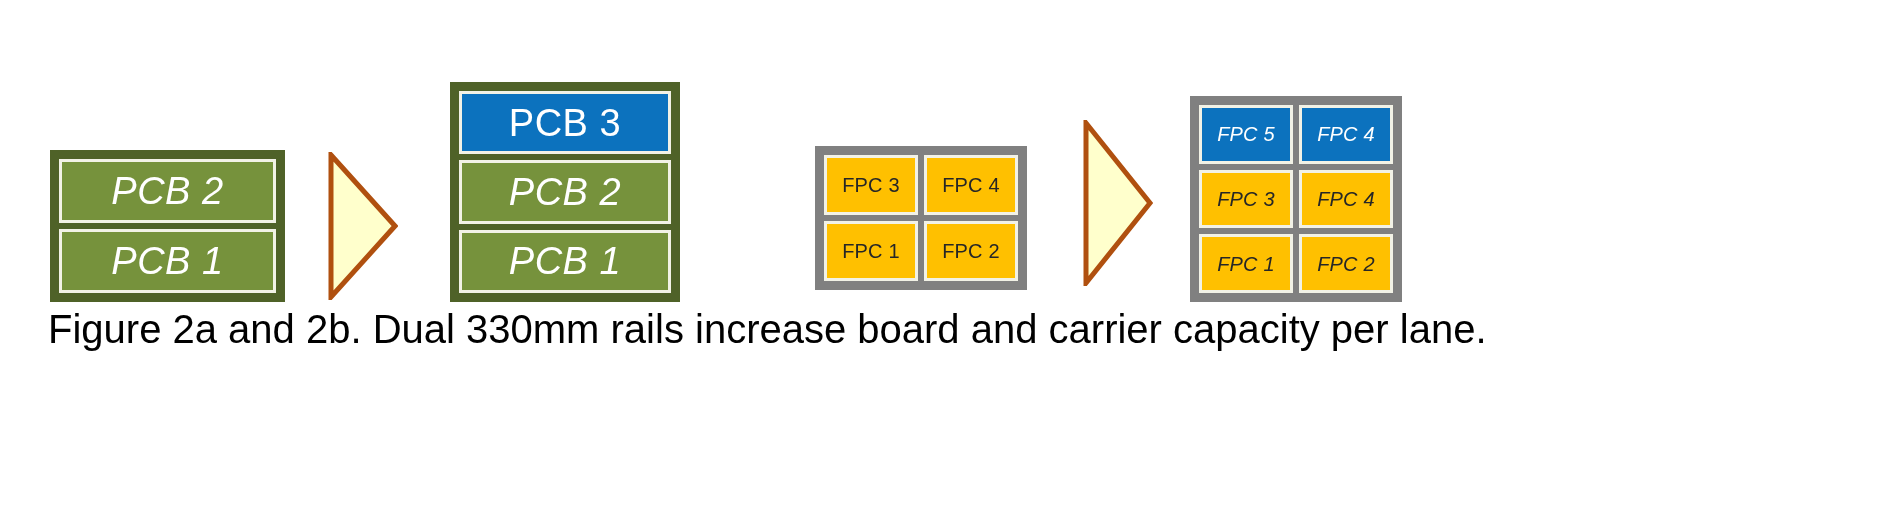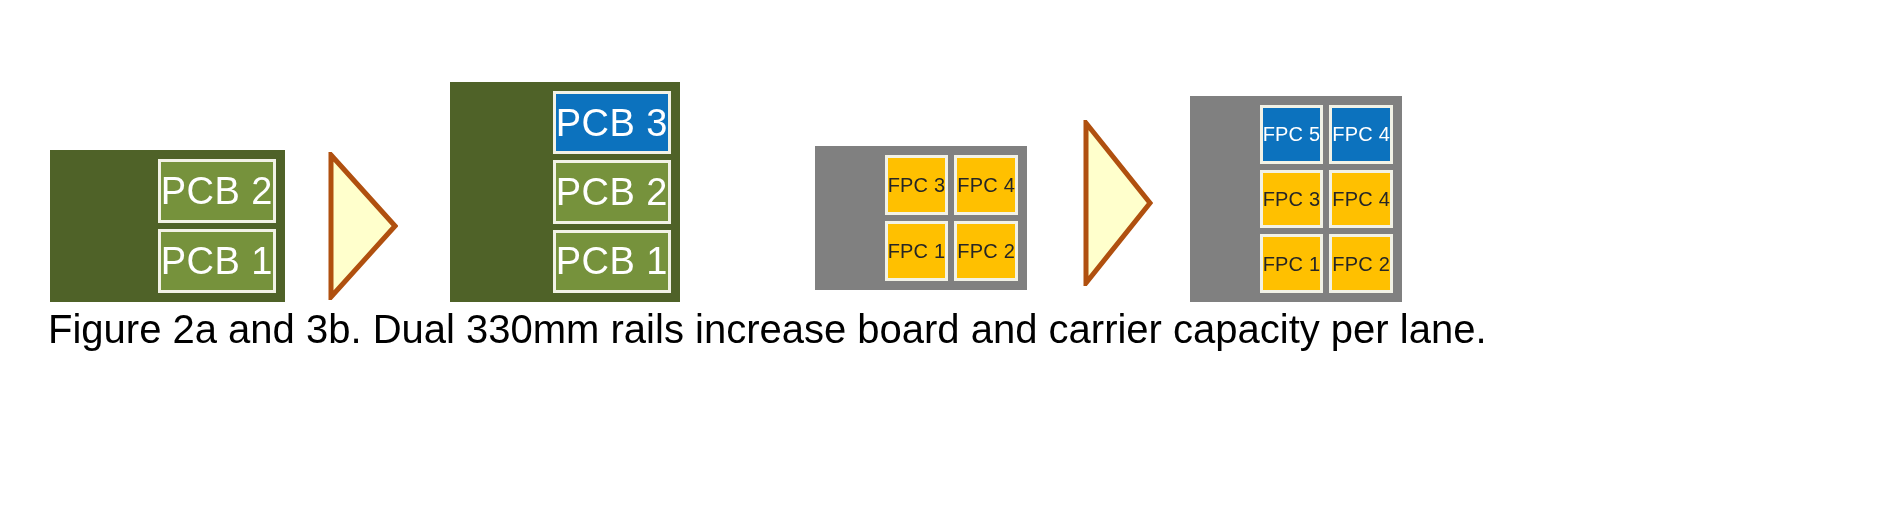--- a/index.html
+++ b/index.html
@@ -21,21 +21,20 @@
     height: 528px;
     background: #ffffff;
   }
 
   
   .rail {
     position: absolute;
     box-sizing: border-box;
     display: flex;
     flex-direction: column;
-    align-items: flex-end;
   }
   .rail.green  { background: #4F6228; }
   .rail.gray   { background: #808080; }
 
   .rail-row {
     display: flex;
     flex-direction: row;
     flex: 1 1 auto;
   }
 
@@ -44,21 +43,21 @@
     box-sizing: border-box;
     flex: 1 1 auto;
     display: flex;
     align-items: center;
     justify-content: center;
     border: 3px solid #F2F2E6;
     text-align: center;
     line-height: 1;
     white-space: nowrap;
   }
-  .slot.green  { background: #76923C; color: #FFFFFF; }
+  .slot.green  { background: #76923C; color: #FFFFFF; font-style: italic; }
   .slot.blue   { background: #0C72BE; color: #FFFFFF; }
   .slot.amber  { background: #FFC000; color: #262626; }
 
   
   .slot.pcb {
     font-size: 38px;
     letter-spacing: 0.5px;
   }
   
   .slot.fpc {
@@ -134,33 +133,33 @@
       <div class="slot amber fpc">FPC 2</div>
     </div>
   </div>
 
   <div class="arrow" style="left:1083px; top:120px; width:70px; height:166px;">
     <svg width="70" height="166" viewBox="0 0 70 166" aria-hidden="true">
       <polygon points="3,3 67,83 3,163" fill="#FFFFCC" stroke="#B0500F" stroke-width="5" stroke-linejoin="miter"></polygon>
     </svg>
   </div>
 
-  <div class="rail gray" style="left:1190px; top:96px; width:212px; height:206px; padding:9px;">
+  <div class="rail gray" style="left:1190px; top:96px; width:212px; height:206px; padding:9px;font-style:italic;">
 
     <div class="rail-row" style="margin-bottom:6px;">
       <div class="slot blue fpc" style="margin-right:6px;">FPC 5</div>
       <div class="slot blue fpc">FPC 4</div>
     </div>
 
     <div class="rail-row" style="margin-bottom:6px;">
       <div class="slot amber fpc" style="margin-right:6px;">FPC 3</div>
       <div class="slot amber fpc">FPC 4</div>
     </div>
 
     <div class="rail-row">
       <div class="slot amber fpc" style="margin-right:6px;">FPC 1</div>
       <div class="slot amber fpc">FPC 2</div>
     </div>
   </div>
 
-  <div id="figure-caption">Figure 2a and 3b. Dual 330mm rails increase board and carrier capacity per lane.</div>
+  <div id="figure-caption">Figure 2a and 2b. Dual 330mm rails increase board and carrier capacity per lane.</div>
 
 </div>
 
 </body></html>

